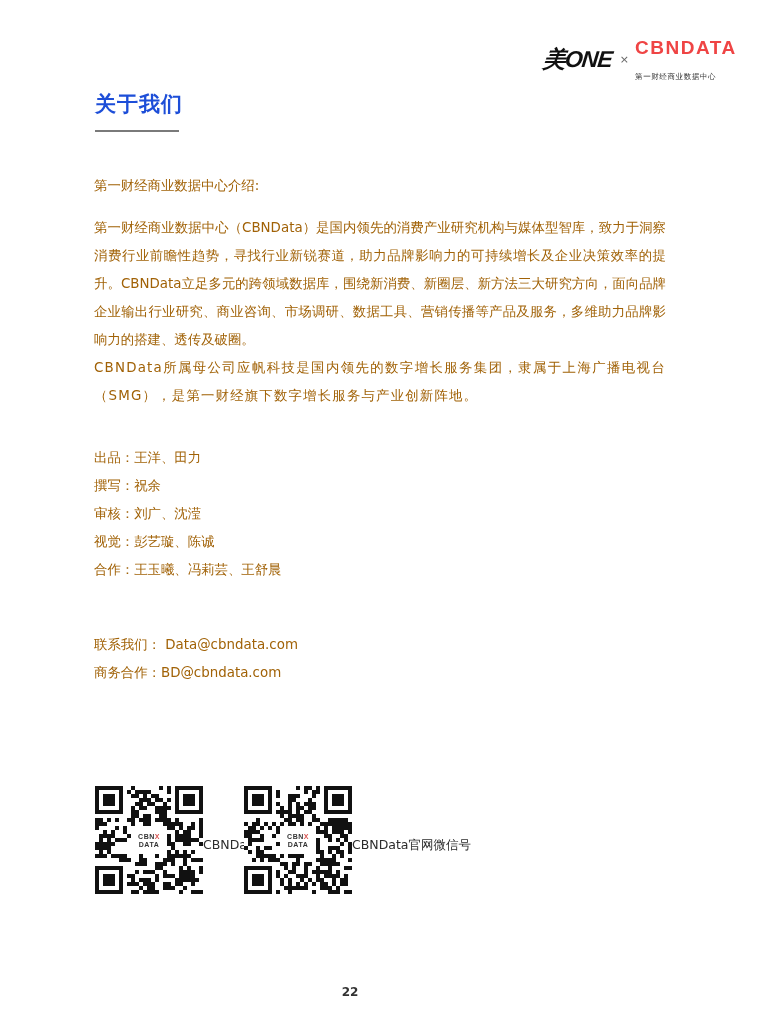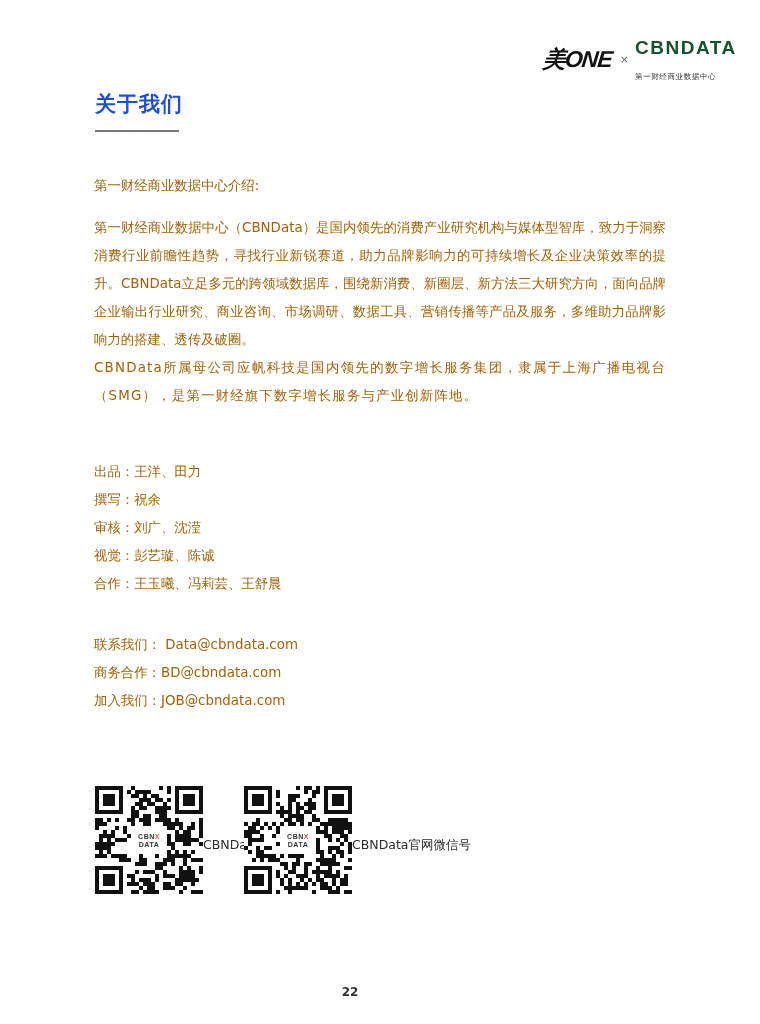--- a/index.html
+++ b/index.html
@@ -14,39 +14,39 @@
     .logos { position: absolute; top: 42px; left: 543px; height: 34px; display: flex; align-items: center; }
     .logo-meione {
       font-family: "Liberation Sans", sans-serif; font-weight: 900; font-style: italic;
       font-size: 23px; letter-spacing: -1px; color: #111; line-height: 1;
       transform: skewX(-6deg);
     }
     .logo-x { font-size: 11px; color: #666; margin: 0 6px 0 8px; }
     .logo-cbn { display: flex; flex-direction: column; align-items: flex-start; }
     .logo-cbn-main {
       font-family: "Liberation Sans", sans-serif; font-weight: 700; font-size: 19px;
-      letter-spacing: 1.5px; color: #14532d; line-height: 1;
+      letter-spacing: 1.5px; color: #ef4444; line-height: 1;
     }
     .logo-cbn-sub { font-size: 7.5px; color: #333; letter-spacing: 0.6px; margin-top: 16px; line-height: 1; }
 
     
     .title {
       position: absolute; top: 90px; left: 95px;
       font-size: 21px; font-weight: 700; color: #1d4ed8; letter-spacing: 1px;
     }
     .title-rule { position: absolute; top: 130px; left: 95px; width: 84px; height: 2px; background: #7a7a7a; }
 
     
     .text-block { position: absolute; left: 94px; width: 572px; font-size: 13.4px; line-height: 28px; color: #a16207; }
     .intro-heading { top: 172px; }
     .para { top: 214px; text-align: justify; }
     .para p { text-align: justify; text-align-last: left; }
     .para p.spaced { letter-spacing: 1.2px; }
 
-    .credits { top: 458px; }
+    .credits { top: 444px; }
     .contacts { top: 631px; }
     .line { display: block; white-space: nowrap; }
 
     
     .qr-group { position: absolute; top: 786px; display: flex; flex-direction: row; align-items: center; }
     .qr-group.g1 { left: 95px; width: 112px; }
     .qr-group.g2 { left: 244px; width: 130px; }
     .qr { position: relative; width: 108px; height: 108px; background: #fff; }
     .qr svg { display: block; }
     .qr-badge {
@@ -93,21 +93,20 @@
     <span class="line"><span>出品：</span><span>王洋、田力</span></span>
     <span class="line"><span>撰写：</span><span>祝余</span></span>
     <span class="line"><span>审核：</span><span>刘广、沈滢</span></span>
     <span class="line"><span>视觉：</span><span>彭艺璇、陈诚</span></span>
     <span class="line"><span>合作：</span><span>王玉曦、冯莉芸、王舒晨</span></span>
   </div>
 
   <div class="text-block contacts">
     <span class="line"><span>联系我们：</span><span> Data@cbndata.com</span></span>
     <span class="line"><span>商务合作：</span><span>BD@cbndata.com</span></span>
-    <span class="line"><span>加入我们：</span><span>JOB@cbndata.com</span></span>
   </div>
 
   <div class="qr-group g1">
     <div class="qr">
       <svg class="qr-svg" width="108" height="108" viewBox="0 0 27 27" shape-rendering="crispEdges">
           <path d="M9 0h1v1h-1zM16 0h1v1h-1zM18 0h1v1h-1zM8 1h1v1h-1zM10 1h1v1h-1zM11 1h1v1h-1zM12 1h1v1h-1zM13 1h1v1h-1zM18 1h1v1h-1zM9 2h1v1h-1zM10 2h1v1h-1zM12 2h1v1h-1zM14 2h1v1h-1zM15 2h1v1h-1zM11 3h1v1h-1zM12 3h1v1h-1zM13 3h1v1h-1zM15 3h1v1h-1zM16 3h1v1h-1zM18 3h1v1h-1zM10 4h1v1h-1zM11 4h1v1h-1zM13 4h1v1h-1zM14 4h1v1h-1zM17 4h1v1h-1zM9 5h1v1h-1zM11 5h1v1h-1zM12 5h1v1h-1zM15 5h1v1h-1zM16 5h1v1h-1zM17 5h1v1h-1zM18 5h1v1h-1zM9 6h1v1h-1zM10 6h1v1h-1zM15 6h1v1h-1zM16 6h1v1h-1zM17 6h1v1h-1zM9 7h1v1h-1zM10 7h1v1h-1zM12 7h1v1h-1zM13 7h1v1h-1zM16 7h1v1h-1zM17 7h1v1h-1zM0 8h1v1h-1zM1 8h1v1h-1zM3 8h1v1h-1zM5 8h1v1h-1zM8 8h1v1h-1zM9 8h1v1h-1zM11 8h1v1h-1zM12 8h1v1h-1zM13 8h1v1h-1zM15 8h1v1h-1zM16 8h1v1h-1zM17 8h1v1h-1zM18 8h1v1h-1zM20 8h1v1h-1zM26 8h1v1h-1zM0 9h1v1h-1zM1 9h1v1h-1zM2 9h1v1h-1zM9 9h1v1h-1zM12 9h1v1h-1zM13 9h1v1h-1zM17 9h1v1h-1zM18 9h1v1h-1zM19 9h1v1h-1zM20 9h1v1h-1zM21 9h1v1h-1zM24 9h1v1h-1zM26 9h1v1h-1zM0 10h1v1h-1zM5 10h1v1h-1zM7 10h1v1h-1zM18 10h1v1h-1zM19 10h1v1h-1zM21 10h1v1h-1zM23 10h1v1h-1zM24 10h1v1h-1zM26 10h1v1h-1zM2 11h1v1h-1zM4 11h1v1h-1zM7 11h1v1h-1zM20 11h1v1h-1zM22 11h1v1h-1zM23 11h1v1h-1zM26 11h1v1h-1zM1 12h1v1h-1zM2 12h1v1h-1zM3 12h1v1h-1zM4 12h1v1h-1zM8 12h1v1h-1zM18 12h1v1h-1zM20 12h1v1h-1zM21 12h1v1h-1zM22 12h1v1h-1zM23 12h1v1h-1zM26 12h1v1h-1zM1 13h1v1h-1zM3 13h1v1h-1zM5 13h1v1h-1zM6 13h1v1h-1zM7 13h1v1h-1zM18 13h1v1h-1zM20 13h1v1h-1zM21 13h1v1h-1zM22 13h1v1h-1zM23 13h1v1h-1zM24 13h1v1h-1zM25 13h1v1h-1zM0 14h1v1h-1zM1 14h1v1h-1zM2 14h1v1h-1zM3 14h1v1h-1zM4 14h1v1h-1zM18 14h1v1h-1zM19 14h1v1h-1zM22 14h1v1h-1zM23 14h1v1h-1zM26 14h1v1h-1zM0 15h1v1h-1zM1 15h1v1h-1zM2 15h1v1h-1zM3 15h1v1h-1zM19 15h1v1h-1zM1 16h1v1h-1zM3 16h1v1h-1zM18 16h1v1h-1zM20 16h1v1h-1zM22 16h1v1h-1zM24 16h1v1h-1zM0 17h1v1h-1zM1 17h1v1h-1zM2 17h1v1h-1zM4 17h1v1h-1zM5 17h1v1h-1zM6 17h1v1h-1zM7 17h1v1h-1zM11 17h1v1h-1zM15 17h1v1h-1zM18 17h1v1h-1zM19 17h1v1h-1zM20 17h1v1h-1zM21 17h1v1h-1zM22 17h1v1h-1zM23 17h1v1h-1zM6 18h1v1h-1zM7 18h1v1h-1zM8 18h1v1h-1zM11 18h1v1h-1zM12 18h1v1h-1zM17 18h1v1h-1zM18 18h1v1h-1zM19 18h1v1h-1zM22 18h1v1h-1zM24 18h1v1h-1zM25 18h1v1h-1zM26 18h1v1h-1zM10 19h1v1h-1zM11 19h1v1h-1zM12 19h1v1h-1zM15 19h1v1h-1zM16 19h1v1h-1zM17 19h1v1h-1zM19 19h1v1h-1zM22 19h1v1h-1zM15 20h1v1h-1zM16 20h1v1h-1zM21 20h1v1h-1zM23 20h1v1h-1zM26 20h1v1h-1zM10 21h1v1h-1zM12 21h1v1h-1zM13 21h1v1h-1zM14 21h1v1h-1zM17 21h1v1h-1zM21 21h1v1h-1zM22 21h1v1h-1zM23 21h1v1h-1zM24 21h1v1h-1zM26 21h1v1h-1zM8 22h1v1h-1zM9 22h1v1h-1zM15 22h1v1h-1zM17 22h1v1h-1zM18 22h1v1h-1zM19 22h1v1h-1zM21 22h1v1h-1zM22 22h1v1h-1zM23 22h1v1h-1zM24 22h1v1h-1zM9 23h1v1h-1zM11 23h1v1h-1zM12 23h1v1h-1zM13 23h1v1h-1zM15 23h1v1h-1zM20 23h1v1h-1zM21 23h1v1h-1zM22 23h1v1h-1zM23 23h1v1h-1zM24 23h1v1h-1zM25 23h1v1h-1zM8 24h1v1h-1zM9 24h1v1h-1zM10 24h1v1h-1zM12 24h1v1h-1zM13 24h1v1h-1zM14 24h1v1h-1zM17 24h1v1h-1zM18 24h1v1h-1zM20 24h1v1h-1zM21 24h1v1h-1zM24 24h1v1h-1zM11 25h1v1h-1zM13 25h1v1h-1zM14 25h1v1h-1zM17 25h1v1h-1zM18 25h1v1h-1zM19 25h1v1h-1zM22 25h1v1h-1zM9 26h1v1h-1zM10 26h1v1h-1zM12 26h1v1h-1zM13 26h1v1h-1zM14 26h1v1h-1zM15 26h1v1h-1zM21 26h1v1h-1zM24 26h1v1h-1zM25 26h1v1h-1zM26 26h1v1h-1zM0 0h7v7h-7zM1 1v5h5v-5zM2 2h3v3h-3zM20 0h7v7h-7zM21 1v5h5v-5zM22 2h3v3h-3zM0 20h7v7h-7zM1 21v5h5v-5zM2 22h3v3h-3z" fill="#111" fill-rule="evenodd"></path>
         </svg>
       <div class="qr-badge">
         <span class="b1"><span>CBN</span><span class="acc">X</span></span>
         <span class="b2">DATA</span>

